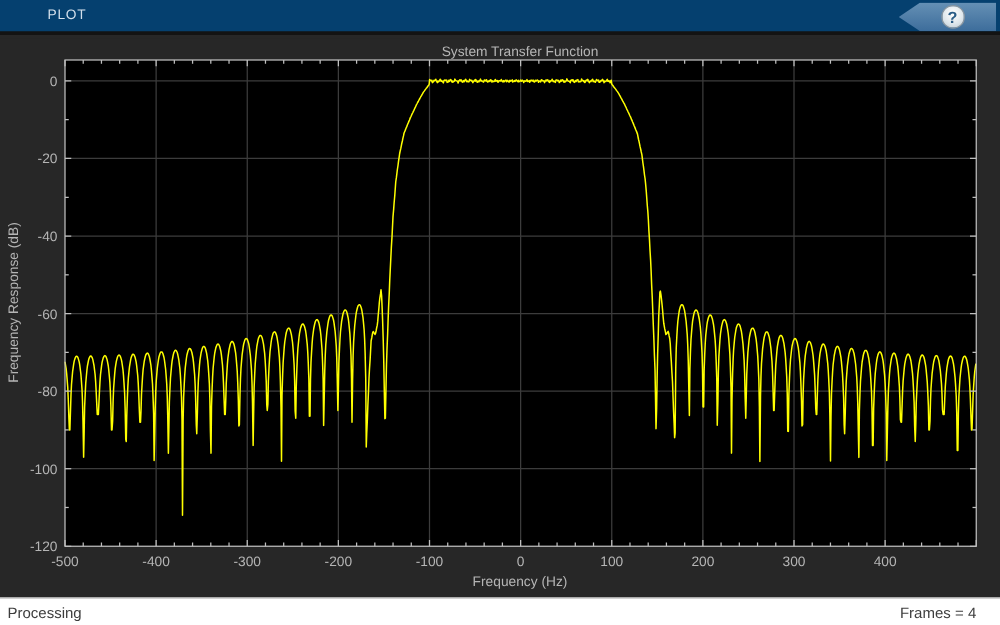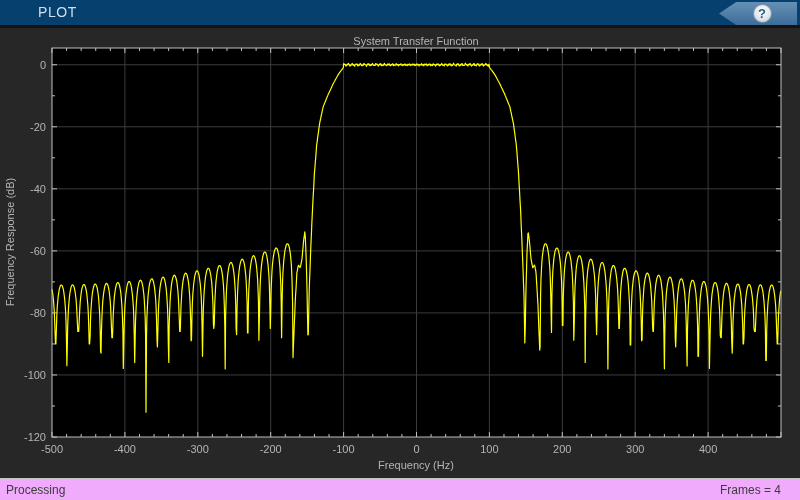--- a/index.html
+++ b/index.html
@@ -8,21 +8,21 @@
     background:#272727;font-family:"Liberation Sans",sans-serif;
     -webkit-font-smoothing:antialiased;
   }
   
   .topbar{
     position:absolute;left:0;top:0;width:800px;height:28px;
     background:#05406f;border-bottom:3px solid #131313;box-sizing:border-box;
     display:flex;align-items:center;
   }
   .tab{
-    color:#d3dfeb;font-size:14px;letter-spacing:0.6px;
+    color:#d3dfeb;font-size:11px;letter-spacing:0.6px;
     padding:0 14px;height:25px;line-height:25px;cursor:default;
   }
   .tab:first-child{margin-left:24px;}
   .help-wrap{
     position:absolute;right:3px;top:2px;width:78px;height:23px;
     background:linear-gradient(#6590b5,#3d6d9b);
     clip-path:polygon(0 50%,22% 0,100% 0,100% 100%,22% 100%);
     display:flex;align-items:center;justify-content:center;
   }
   .help-btn{
@@ -31,21 +31,21 @@
     border:1px solid #8795a0;box-sizing:border-box;
     color:#2a5d87;font-weight:bold;font-size:13px;line-height:17px;
     text-align:center;cursor:pointer;margin-left:8px;
   }
   
   .figure{position:absolute;left:0;top:31px;width:800px;height:447px;background:#272727;}
   svg text{font-family:"Liberation Sans",sans-serif;}
   
   .statusbar{
     position:absolute;left:0;bottom:0;width:800px;height:22px;
-    background:#f0abfc;border-top:1px solid #c4c4c4;box-sizing:border-box;
+    background:#ffffff;border-top:1px solid #c4c4c4;box-sizing:border-box;
     display:flex;align-items:center;justify-content:space-between;
     font-size:12px;color:#3d3d3d;
   }
   .statusbar .left{padding-left:6px;}
   .statusbar .right{padding-right:19px;}
 </style>
 </head>
 <body>
 
 <div class="topbar">

